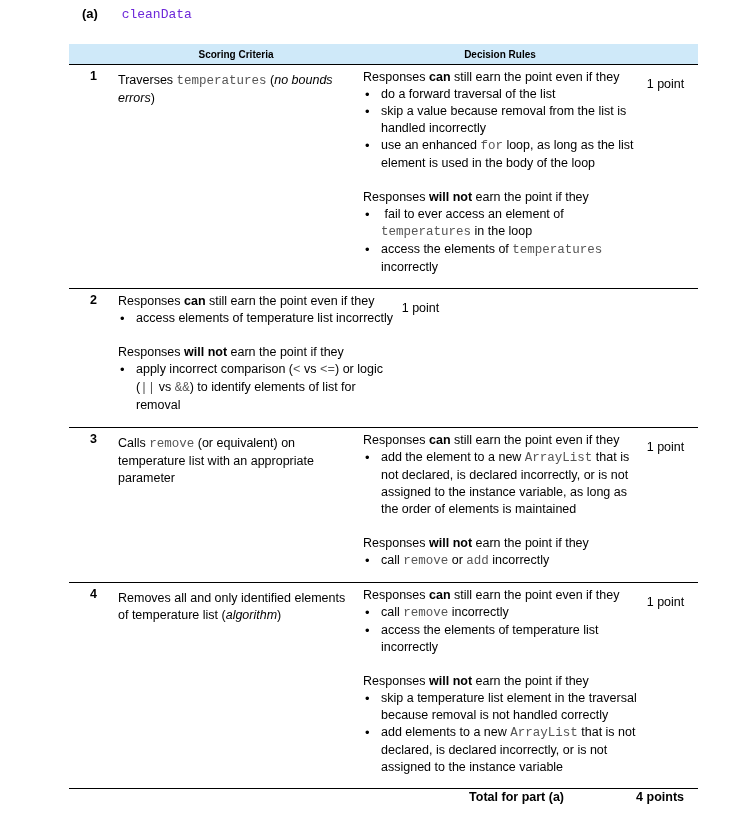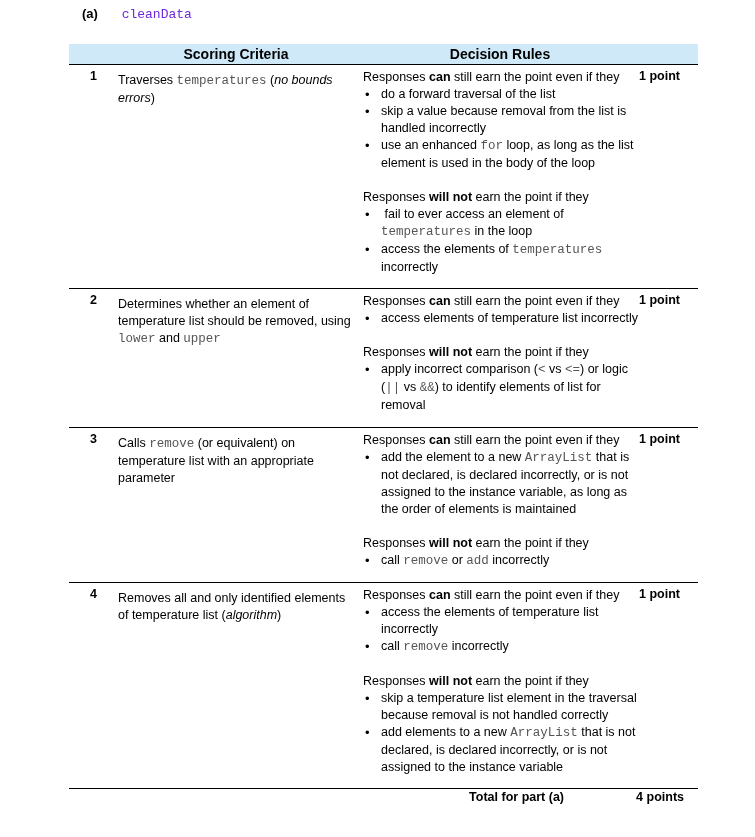--- a/index.html
+++ b/index.html
@@ -8,30 +8,30 @@
     font-family: "Liberation Sans", sans-serif; color: #000; font-size: 12.5px;
   }
   .mono { font-family: "Liberation Mono", monospace; color: #555; font-size: 12.5px; }
   .part-head { position: absolute; left: 82px; top: 6px; font-size: 13px; }
   .part-head .label { font-weight: bold; display: inline-block; width: 36px; }
   .part-head .mono { color: #6d28d9; font-size: 13px; }
 
   .tbl { position: absolute; left: 69px; top: 44px; width: 629px; }
   .hdr {
     height: 20px; background: #cfe9f9; border-bottom: 1.5px solid #000;
-    display: flex; font-weight: bold; font-size: 14px; align-items: center;
+    display: flex; font-weight: bold; font-size: 10px; align-items: center;
   }
   .hdr .c1 { width: 294px; text-align: center; padding-left: 40px; box-sizing: border-box; }
   .hdr .c2 { width: 274px; text-align: center; }
 
   .row { display: flex; border-bottom: 1.5px solid #000; position: relative; }
   .num { width: 49px; font-weight: bold; text-align: center; padding-top: 4px; box-sizing: border-box; }
   .crit { width: 245px; padding-top: 7px; line-height: 17px; box-sizing: border-box; padding-right: 4px; }
   .rules { width: 276px; padding-top: 4px; line-height: 17px; box-sizing: border-box; }
-  .pts { width: 59px; font-weight: bold; text-align: left; padding-top: 4px; box-sizing: border-box; padding-right: 6px; }
+  .pts { width: 59px; font-weight: normal; text-align: center; padding-top: 12px; box-sizing: border-box; padding-right: 6px; }
   .rules ul { margin: 0; padding-left: 18px; list-style: none; }
   .rules li { position: relative; }
   .rules li::before { content: "\2022"; position: absolute; left: -16px; font-size: 13px; }
   .gap { height: 17px; }
   i { font-style: italic; }
   b { font-weight: bold; }
 
   .total { position: absolute; left: 61px; top: 790px; width: 629px; display: flex; justify-content: flex-end; font-weight: bold; font-size: 12.5px; }
   .total .lbl { margin-right: 22px; }
   .total .val { width: 52px; text-align: right; padding-right: 6px; margin-left: 46px; }
@@ -67,23 +67,20 @@
       <ul>
         <li>&nbsp;<span>fail to ever access an element of </span><span class="mono">temperatures</span> <span> in the loop</span></li>
         <li><span>access the elements of </span> <span class="mono">temperatures</span> <span> incorrectly</span></li>
       </ul>
     </div>
     <div class="pts">1 point</div>
   </div>
 
   <div class="row" style="height:138px;">
     <div class="num">2</div>
-    <div class="crit">
-      <span>Determines whether an element of temperature list should be removed, using </span><span class="mono">lower</span><span> and </span><span class="mono">upper</span>
-    </div>
     <div class="rules">
       <div><span>Responses </span><b>can</b><span> still earn the point even if they</span></div>
       <ul>
         <li>access elements of temperature list incorrectly</li>
       </ul>
       <div class="gap"></div>
       <div><span>Responses </span><b>will not</b><span> earn the point if they</span></div>
       <ul>
         <li><span>apply incorrect comparison (</span><span class="mono">&lt;</span><span> vs </span><span class="mono">&lt;=</span><span>) or logic (</span><span class="mono">||</span><span> vs </span><span class="mono">&amp;&amp;</span><span>) to identify elements of list for removal</span></li>
       </ul>
@@ -111,22 +108,22 @@
   </div>
 
   <div class="row" style="height:205px;">
     <div class="num">4</div>
     <div class="crit">
       <span>Removes all and only identified elements of temperature list (</span><i>algorithm</i><span>)</span>
     </div>
     <div class="rules">
       <div><span>Responses </span><b>can</b><span> still earn the point even if they</span></div>
       <ul>
+        <li><span>call </span><span class="mono">remove</span> <span> incorrectly</span></li>
         <li>access the elements of temperature list incorrectly</li>
-        <li><span>call </span><span class="mono">remove</span> <span> incorrectly</span></li>
       </ul>
       <div class="gap"></div>
       <div><span>Responses </span><b>will not</b><span> earn the point if they</span></div>
       <ul>
         <li>skip a temperature list element in the traversal because removal is not handled correctly</li>
         <li><span>add elements to a new </span><span class="mono">ArrayList</span> <span> that is not declared, is declared incorrectly, or is not assigned to the instance variable</span></li>
       </ul>
     </div>
     <div class="pts">1 point</div>
   </div>

